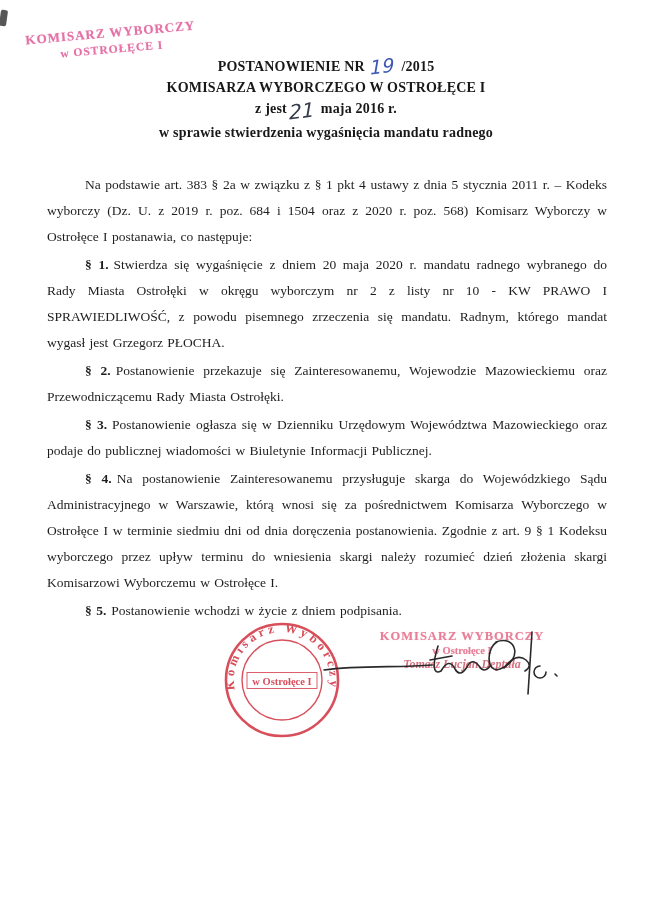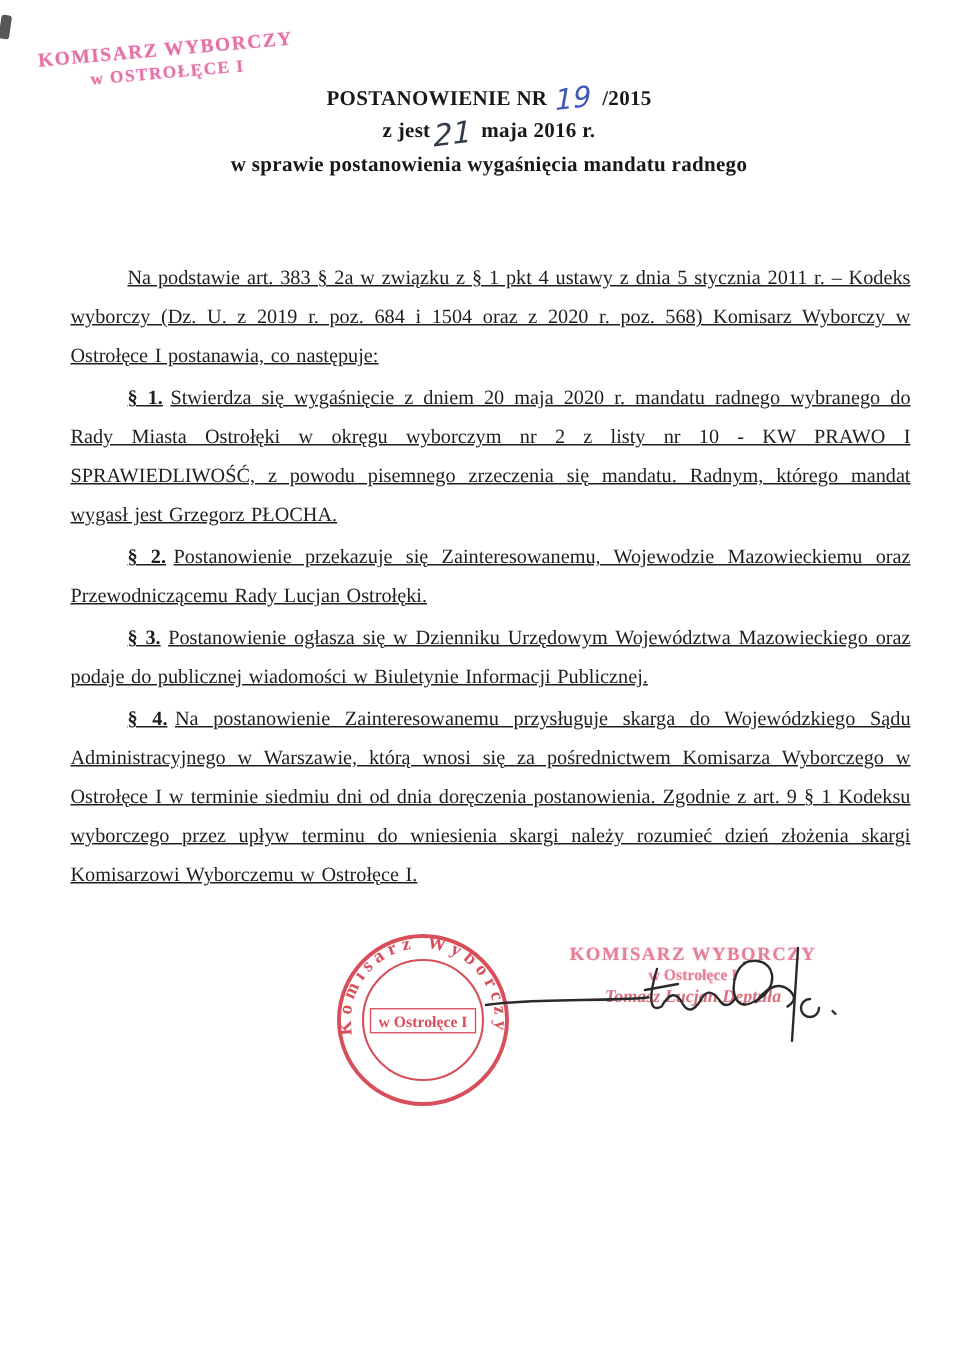--- a/index.html
+++ b/index.html
@@ -27,21 +27,21 @@
     display:inline-block;font-family:"DejaVu Sans",sans-serif;font-style:italic;
     font-weight:normal;transform:rotate(-7deg) skewX(-6deg);
   }
   .hand-blue{color:#3f58b5;font-size:19px;vertical-align:-2px;margin:0 7px 0 5px;}
   .hand-dark{color:#333a4a;font-size:20px;vertical-align:-5px;margin:0 6px 0 2px;}
   
   .doc-body{
     position:absolute;left:47px;top:172px;width:560px;
     font-size:13.5px;line-height:26px;text-align:justify;color:#1e1e1e;word-spacing:1px;
   }
-  .doc-body p{margin:0 0 2px 0;text-indent:38px;text-decoration:underline;}
+  .doc-body p{margin:0 0 2px 0;text-indent:38px;}
   .pmark{font-weight:bold;margin-right:5px;}
   
   .round-stamp{position:absolute;left:222px;top:620px;width:120px;height:120px;opacity:.92;}
   
   .sig-block{position:absolute;left:362px;top:629px;width:200px;text-align:center;}
   .sig-block .s1{color:#e87f98;font-weight:bold;font-size:12.5px;letter-spacing:1px;line-height:15px;
     text-shadow:0 0 1px rgba(232,127,152,.5);}
   .sig-block .s2{color:#e87f98;font-weight:bold;font-size:10.5px;line-height:13px;
     text-shadow:0 0 1px rgba(232,127,152,.5);}
   .sig-block .sname{color:#cf5868;font-style:italic;font-weight:bold;font-size:12px;
@@ -55,30 +55,32 @@
 
   <div class="artifact"></div>
 
   <div class="corner-stamp">
     <div class="l1">KOMISARZ WYBORCZY</div>
     <div class="l2">w OSTROŁĘCE I</div>
   </div>
 
   <div class="title">
     <div><span>POSTANOWIENIE NR</span><span class="hand hand-blue">19</span><span>/2015</span></div>
+    <div>KOMISARZA WYBORCZEGO W OSTROŁĘCE I</div>
     <div><span>z jest</span><span class="hand hand-dark">21</span><span>maja 2016 r.</span></div>
-    <div>w sprawie postanowienia wygaśnięcia mandatu radnego</div>
+    <div>w sprawie stwierdzenia wygaśnięcia mandatu radnego</div>
   </div>
 
   <div class="doc-body">
     <p>Na podstawie art. 383 § 2a w związku z § 1 pkt 4 ustawy z dnia 5 stycznia 2011 r. – Kodeks wyborczy (Dz. U. z 2019 r. poz. 684 i 1504 oraz z 2020 r. poz. 568) Komisarz Wyborczy w Ostrołęce I postanawia, co następuje:</p>
     <p><span class="pmark">§ 1.</span><span>Stwierdza się wygaśnięcie z dniem 20 maja 2020 r. mandatu radnego wybranego do Rady Miasta Ostrołęki w okręgu wyborczym nr 2 z listy nr 10 - KW PRAWO I SPRAWIEDLIWOŚĆ, z powodu pisemnego zrzeczenia się mandatu. Radnym, którego mandat wygasł jest Grzegorz PŁOCHA.</span></p>
-    <p><span class="pmark">§ 2.</span><span>Postanowienie przekazuje się Zainteresowanemu, Wojewodzie Mazowieckiemu oraz Przewodniczącemu Rady Lucjan Ostrołęki.</span></p>
+    <p><span class="pmark">§ 2.</span><span>Postanowienie przekazuje się Zainteresowanemu, Wojewodzie Mazowieckiemu oraz Przewodniczącemu Rady Miasta Ostrołęki.</span></p>
     <p><span class="pmark">§ 3.</span><span>Postanowienie ogłasza się w Dzienniku Urzędowym Województwa Mazowieckiego oraz podaje do publicznej wiadomości w Biuletynie Informacji Publicznej.</span></p>
     <p><span class="pmark">§ 4.</span><span>Na postanowienie Zainteresowanemu przysługuje skarga do Wojewódzkiego Sądu Administracyjnego w Warszawie, którą wnosi się za pośrednictwem Komisarza Wyborczego w Ostrołęce I w terminie siedmiu dni od dnia doręczenia postanowienia. Zgodnie z art. 9 § 1 Kodeksu wyborczego przez upływ terminu do wniesienia skargi należy rozumieć dzień złożenia skargi Komisarzowi Wyborczemu w Ostrołęce I.</span></p>
+    <p><span class="pmark">§ 5.</span><span>Postanowienie wchodzi w życie z dniem podpisania.</span></p>
   </div>
 
   <svg class="round-stamp" viewBox="0 0 120 120">
     <circle cx="60" cy="60" r="56" fill="none" stroke="#d5404e" stroke-width="2.6"></circle>
     <circle cx="60" cy="60" r="40" fill="none" stroke="#d5404e" stroke-width="1.4"></circle>
     <defs>
       <path id="ringPath" d="M 27.9 95.7 A 48 48 0 1 1 92.1 95.7" fill="none"></path>
     </defs>
     <text font-family="Liberation Serif, DejaVu Serif, serif" font-size="12.5" font-weight="bold" fill="#d5404e" letter-spacing="3.6">
       <textPath href="#ringPath" startOffset="50%" text-anchor="middle">Komisarz Wyborczy</textPath>

